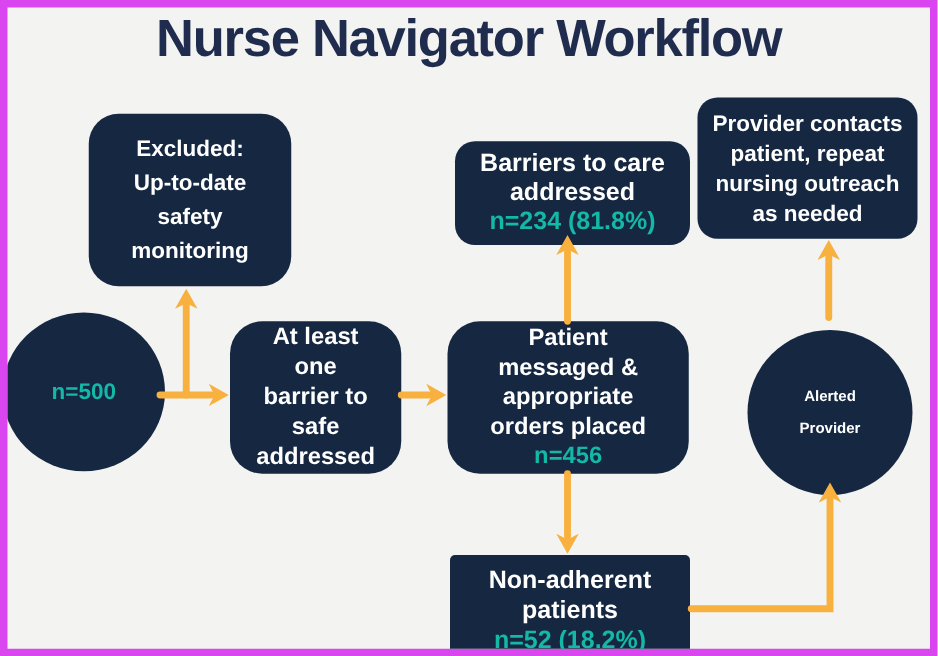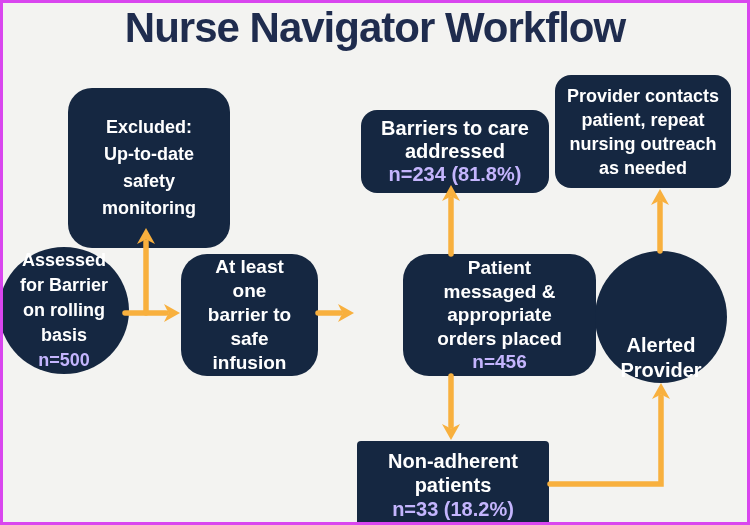--- a/index.html
+++ b/index.html
@@ -5,21 +5,21 @@
   html, body { margin: 0; padding: 0; }
   body { font-family: "Liberation Sans", "DejaVu Sans", sans-serif; }
 
   .canvas {
     position: relative;
     width: 750px;
     height: 525px;
     background: #f3f3f1;
     overflow: hidden;
     box-sizing: border-box;
-    border: 3px solid #d946ef;
+    border: 6px solid #d946ef;
   }
 
   .page-title {
     position: absolute;
     left: 0; top: 0;
     width: 100%;
     text-align: center;
     font-size: 42px;
     font-weight: 900;
     letter-spacing: -1px;
@@ -35,71 +35,67 @@
     display: flex;
     flex-direction: column;
     align-items: center;
     justify-content: center;
     text-align: center;
     font-weight: 700;
     box-sizing: border-box;
     z-index: 2;
   }
   .node .node-text { white-space: pre-line; }
-  .node .node-stat { white-space: pre-line; color: #c4b5fd; text-align: center; }
+  .node .node-stat { white-space: pre-line; color: #14b8a6; text-align: center; }
 
   .rect   { border-radius: 20px; }
   .circle { border-radius: 50%; }
 
   
-  .n-excluded   { left: 65px;  top: 85px;  width: 162px; height: 160px; font-size: 18px; line-height: 27px; border-radius: 24px; }
+  .n-excluded   { left: 65px;  top: 85px;  width: 162px; height: 138px; font-size: 18px; line-height: 27px; border-radius: 24px; }
   .n-assessed   { left: -4px;  top: 244px; width: 130px; height: 127px; font-size: 18px; line-height: 25px; }
   .n-atleast    { left: 178px; top: 251px; width: 137px; height: 122px; font-size: 19px; line-height: 24px; border-radius: 26px; }
-  .n-patient    { left: 352px; top: 251px; width: 193px; height: 122px; font-size: 19px; line-height: 23.5px; border-radius: 26px; margin-left: 48px; }
+  .n-patient    { left: 352px; top: 251px; width: 193px; height: 122px; font-size: 19px; line-height: 23.5px; border-radius: 26px; }
   .n-barriers   { left: 358px; top: 107px; width: 188px; height: 83px;  font-size: 20px; line-height: 23px; border-radius: 16px; }
   .n-provider   { left: 552px; top: 72px;  width: 176px; height: 113px; font-size: 18px; line-height: 24px; border-radius: 16px; }
-  .n-alerted    { left: 592px; top: 248px; width: 132px; height: 132px; font-size: 20px; line-height: 25px; justify-content: flex-end; }
+  .n-alerted    { left: 592px; top: 258px; width: 132px; height: 132px; font-size: 12px; line-height: 25px; }
   .n-nonadh     { left: 354px; top: 438px; width: 192px; height: 88px;  font-size: 20px; line-height: 24px; border-radius: 4px; }
 
   .arrow-layer {
     position: absolute;
     left: 0; top: 0;
     width: 750px; height: 525px;
     z-index: 3;
     pointer-events: none;
   }
 </style>
 </head>
 <body>
 
 <div class="canvas">
 
   <div class="page-title">Nurse Navigator Workflow</div>
 
   <div class="node circle n-assessed">
-    <div class="node-text">Assessed
-for Barrier
-on rolling
-basis</div>
     <div class="node-stat">n=500</div>
   </div>
 
   <div class="node rect n-excluded">
     <div class="node-text">Excluded:
 Up-to-date
 safety
 monitoring</div>
   </div>
 
   <div class="node rect n-atleast">
     <div class="node-text">At least
 one
 barrier to
 safe
-infusion</div>
+addressed</div>
   </div>
 
   <div class="node rect n-patient">
     <div class="node-text">Patient
 messaged &amp;
 appropriate
 orders placed</div>
     <div class="node-stat">n=456</div>
   </div>
 
@@ -117,21 +113,21 @@
   </div>
 
   <div class="node circle n-alerted">
     <div class="node-text">Alerted
 Provider</div>
   </div>
 
   <div class="node rect n-nonadh">
     <div class="node-text">Non-adherent
 patients</div>
-    <div class="node-stat">n=33 (18.2%)</div>
+    <div class="node-stat">n=52 (18.2%)</div>
   </div>
 
   <svg class="arrow-layer" viewBox="0 0 750 525" xmlns="http://www.w3.org/2000/svg">
     <defs>
       <marker id="ah" markerUnits="userSpaceOnUse" markerWidth="20" markerHeight="20" refX="2" refY="9" orient="auto">
         <path d="M0,0 L16,9 L0,18 L4.5,9 Z" fill="#f8b03e"></path>
       </marker>
     </defs>
     <g stroke="#f8b03e" stroke-width="5.5" stroke-linecap="round" fill="none">
       <line x1="122" y1="310" x2="163" y2="310" marker-end="url(#ah)"></line>

